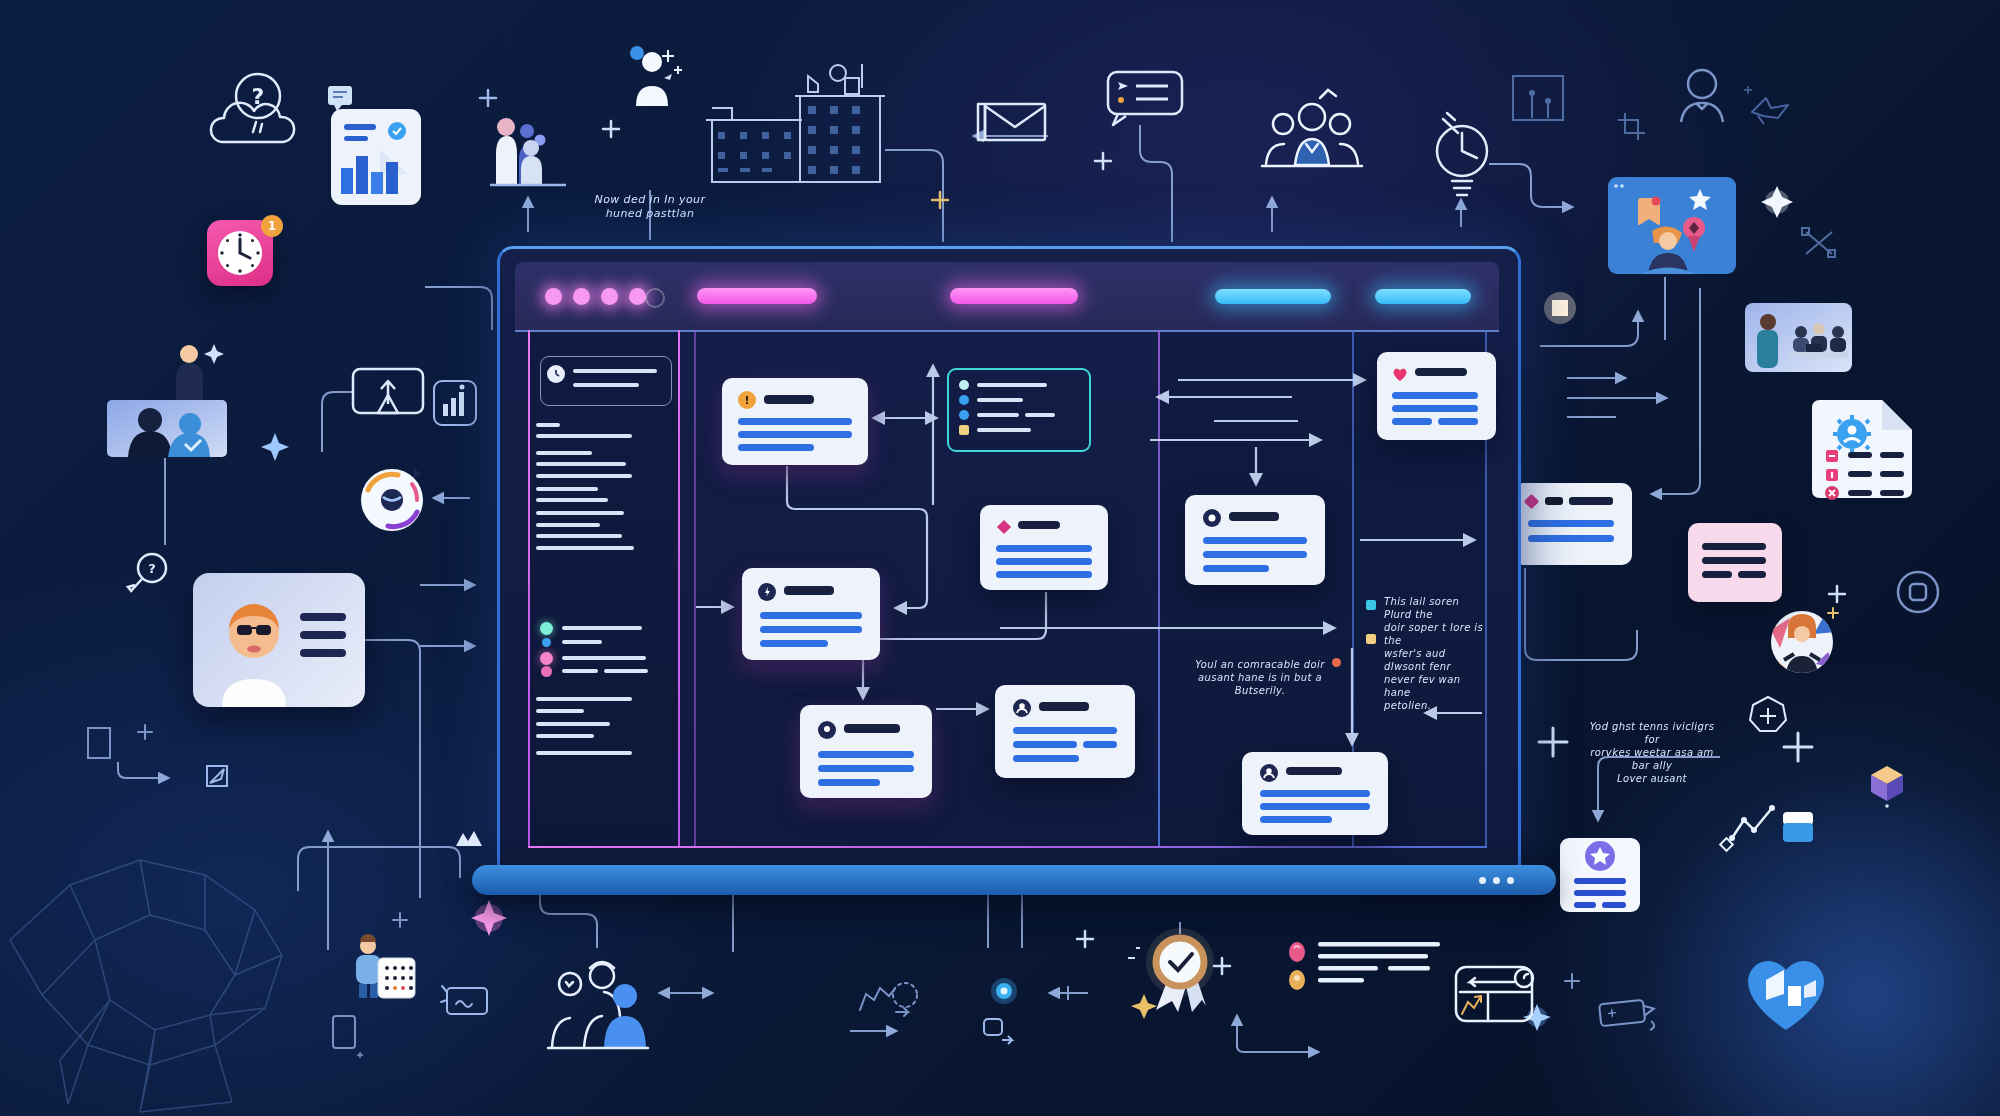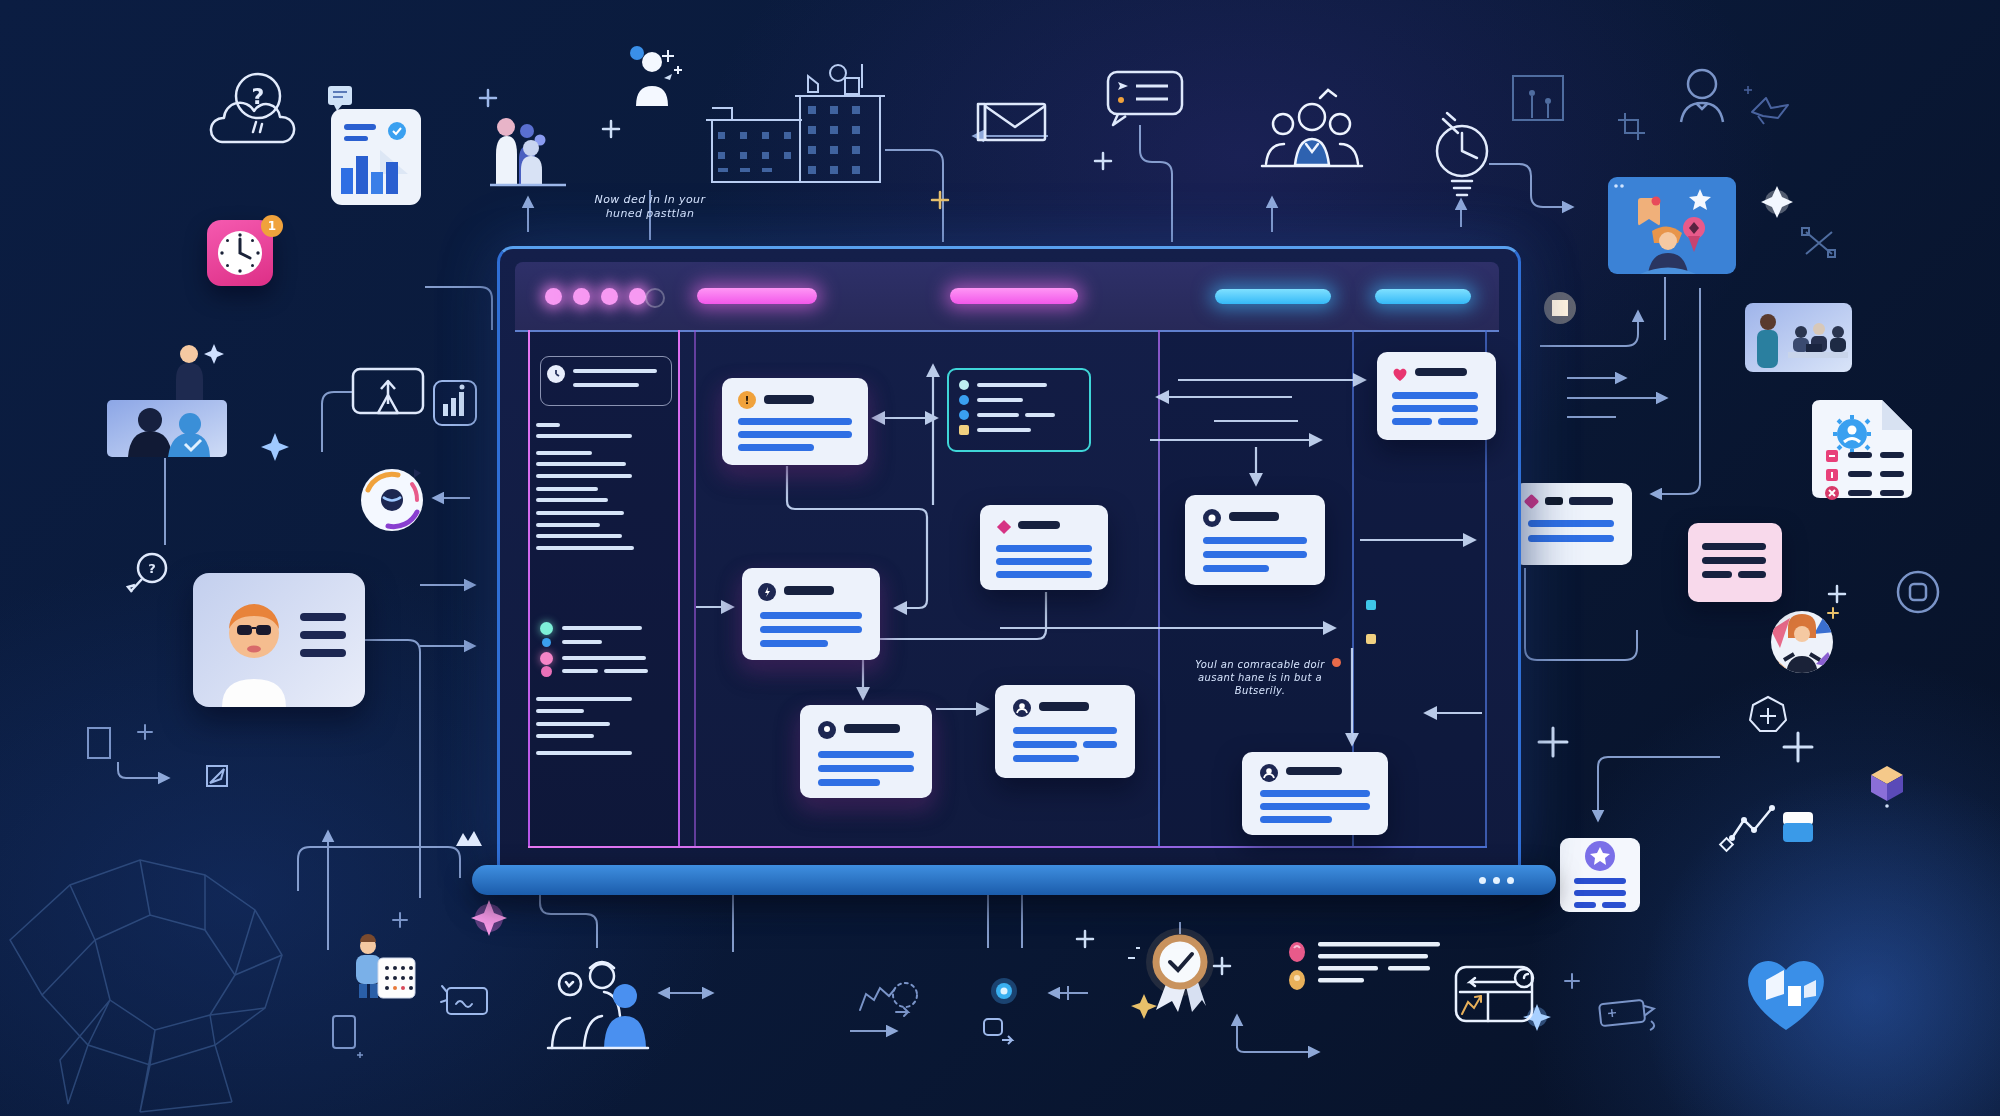--- a/index.html
+++ b/index.html
@@ -559,20 +559,25 @@
   <polygon points="1766,980 1784,970 1784,994 1766,1000" fill="#f0f6ff"></polygon>
   <rect x="1788" y="986" width="13" height="20" fill="#ffffff"></rect>
   <polygon points="1804,986 1816,980 1816,996 1804,998" fill="#e4eefc"></polygon>
 </g>
 </svg>
 
 <div class="note" style="left:585px;top:152px;width:130px;margin-top:41px;">
   <span>Now ded in In your</span>
   <span>huned pasttlan</span>
 </div>
+<div class="note small" style="left:1582px;top:720px;width:140px;">
+  <span>Yod ghst tenns ivicligrs for</span>
+  <span>rorvkes weetar asa am bar ally</span>
+  <span>Lover ausant</span>
+</div>
 
 <div class="clockapp">
   <svg width="66" height="66" viewBox="0 0 66 66">
     <circle cx="33" cy="33" r="22" fill="#ffffff"></circle>
     <g fill="#1a2238">
       <circle cx="33" cy="15" r="1.7"></circle>
           <circle cx="33" cy="51" r="1.7"></circle>
           <circle cx="15" cy="33" r="1.7"></circle>
           <circle cx="51" cy="33" r="1.7"></circle>
       <circle cx="20.5" cy="20.5" r="1.5"></circle>
@@ -809,20 +814,27 @@
         </svg>
       </div>
   <div class="dash" style="left:44px;top:15px;width:56px;height:8px;"></div>
   <div class="bl" style="left:18px;top:38px;width:110px;"></div>
   <div class="bl" style="left:18px;top:51px;width:110px;"></div>
   <div class="bl" style="left:18px;top:64px;width:72px;"></div>
 </div>
 
 <div class="abs" style="left:1366px;top:600px;width:10px;height:10px;background:#3ec6e8;border-radius:2px;"></div>
 <div class="abs" style="left:1366px;top:634px;width:10px;height:10px;background:#f0d080;border-radius:2px;"></div>
+<div class="note small" style="left:1384px;top:595px;width:106px;text-align:left;">
+  <span>This lail soren Plurd the</span>
+  <span>doir soper t lore is the</span>
+  <span>wsfer's aud dlwsont fenr</span>
+  <span>never fev wan hane</span>
+  <span>petolien.</span>
+</div>
 <div class="note small" style="left:1178px;top:658px;width:164px;">
   <span>Youl an comracable doir</span>
   <span>ausant hane is in but a Butserily.</span>
 </div>
 <div class="abs" style="left:1332px;top:658px;width:9px;height:9px;border-radius:50%;background:#e86a4a;"></div>
 
 <div class="base"></div>
 <div class="bdot" style="left:1479px;top:877px;"></div>
 <div class="bdot" style="left:1493px;top:877px;"></div>
 <div class="bdot" style="left:1507px;top:877px;"></div>

